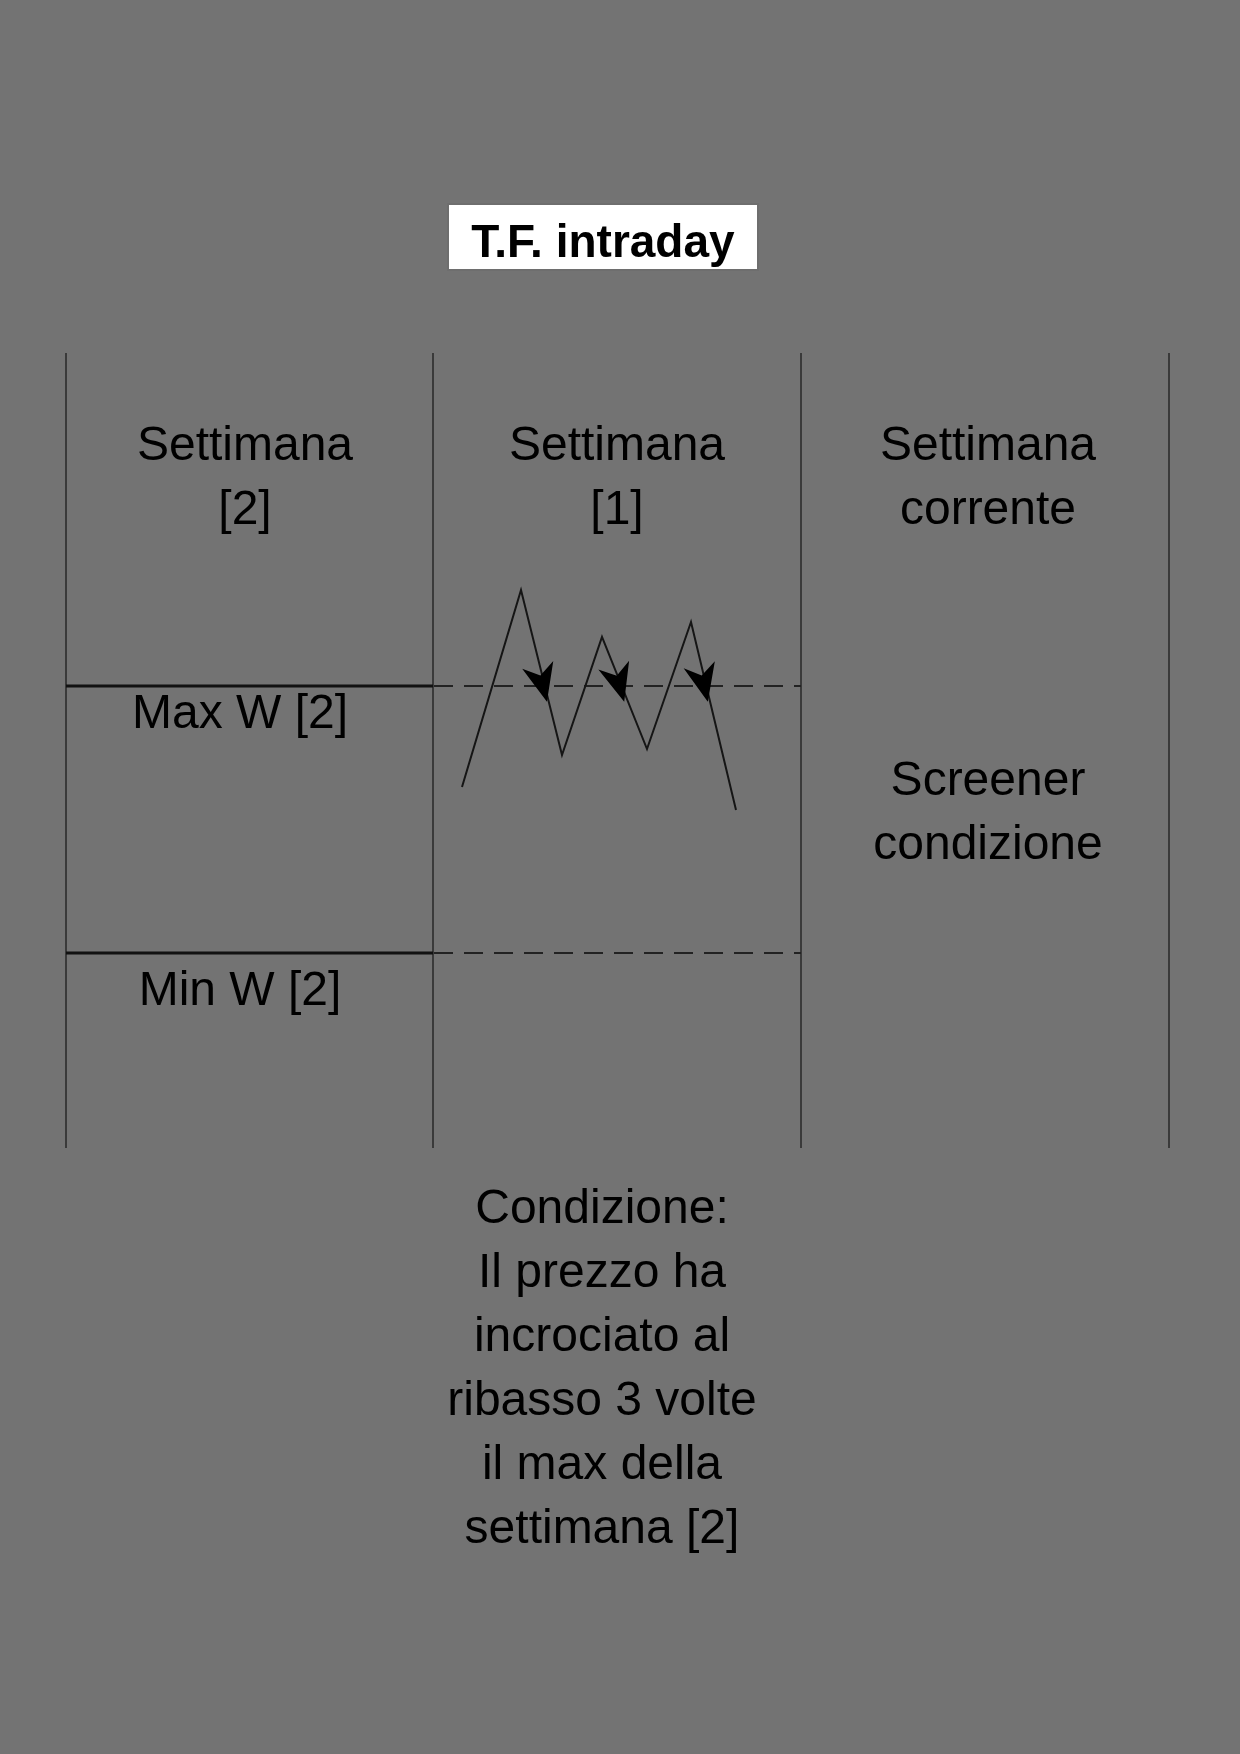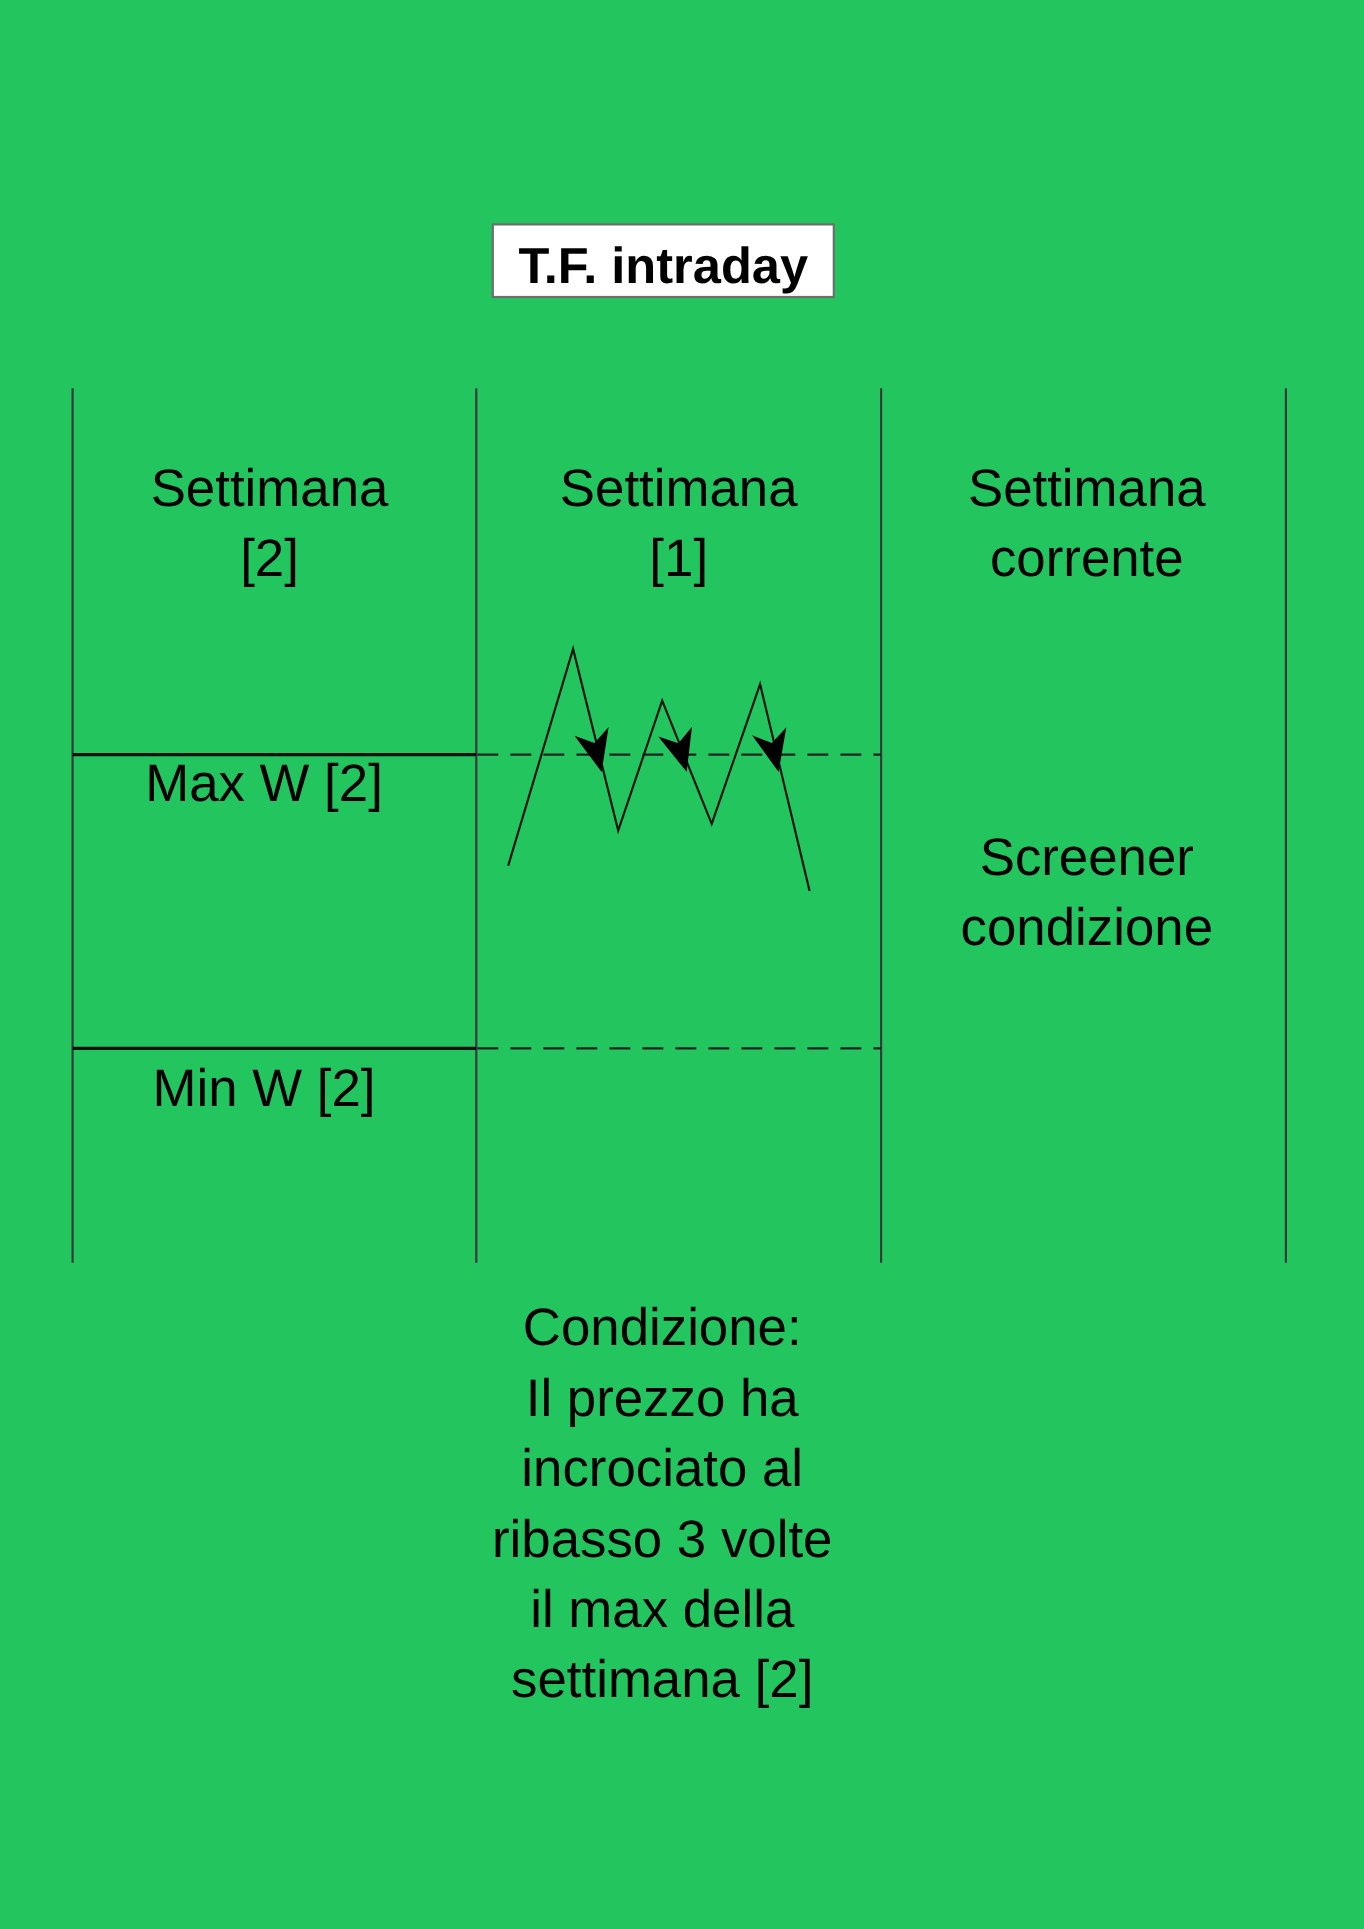--- a/index.html
+++ b/index.html
@@ -4,21 +4,21 @@
 <style>
   html, body {
     margin: 0;
     padding: 0;
     background: #ffffff;
   }
   .page {
     position: relative;
     width: 1240px;
     height: 1754px;
-    background: #22c55e;
+    background: #737373;
     overflow: hidden;
     font-family: "Liberation Sans", sans-serif;
   }
   svg { display: block; }
   text {
     font-family: "Liberation Sans", sans-serif;
     fill: #000000;
   }
   .col-label, .level-label, .screener-label, .condition-line {
     font-size: 48px;

